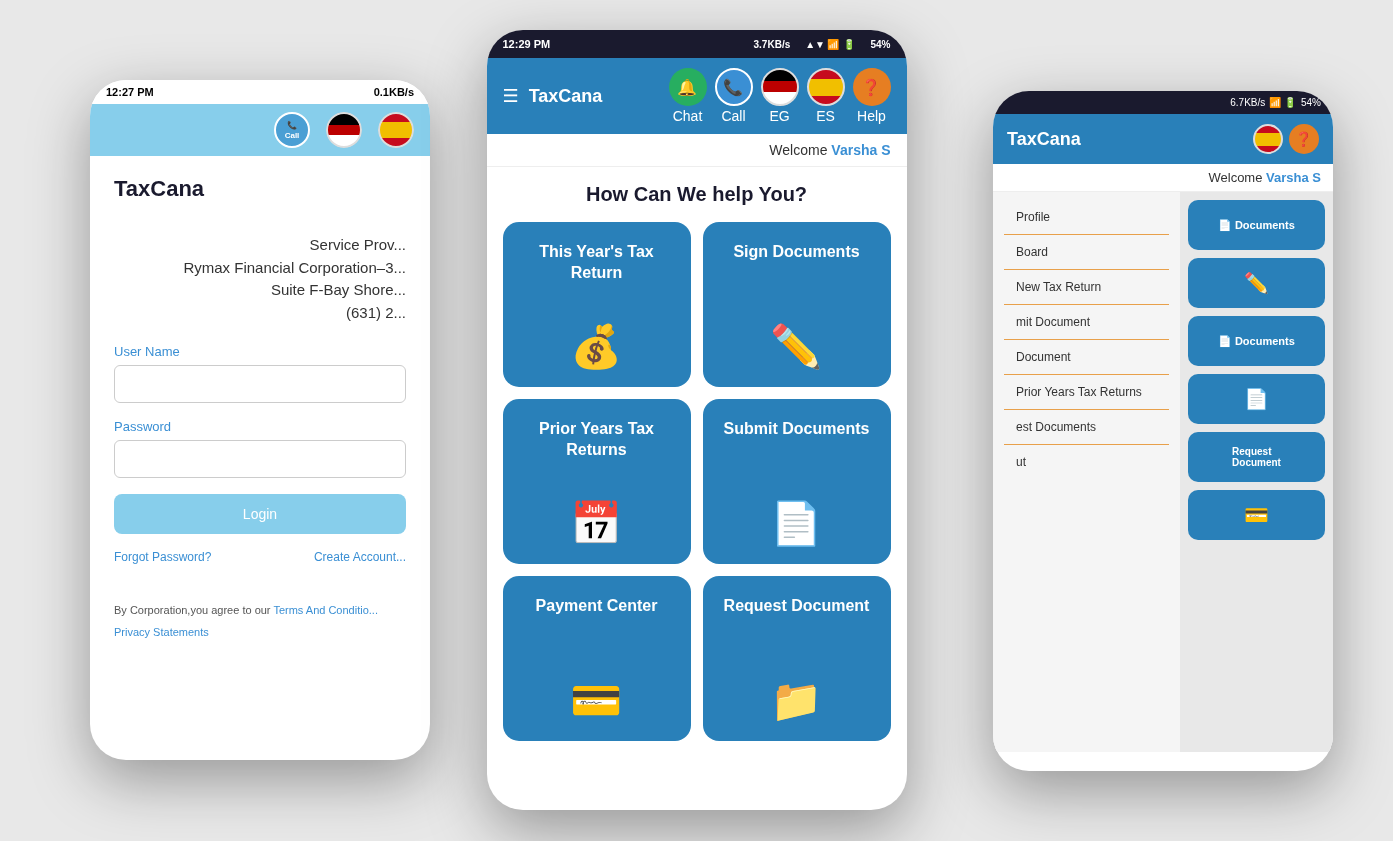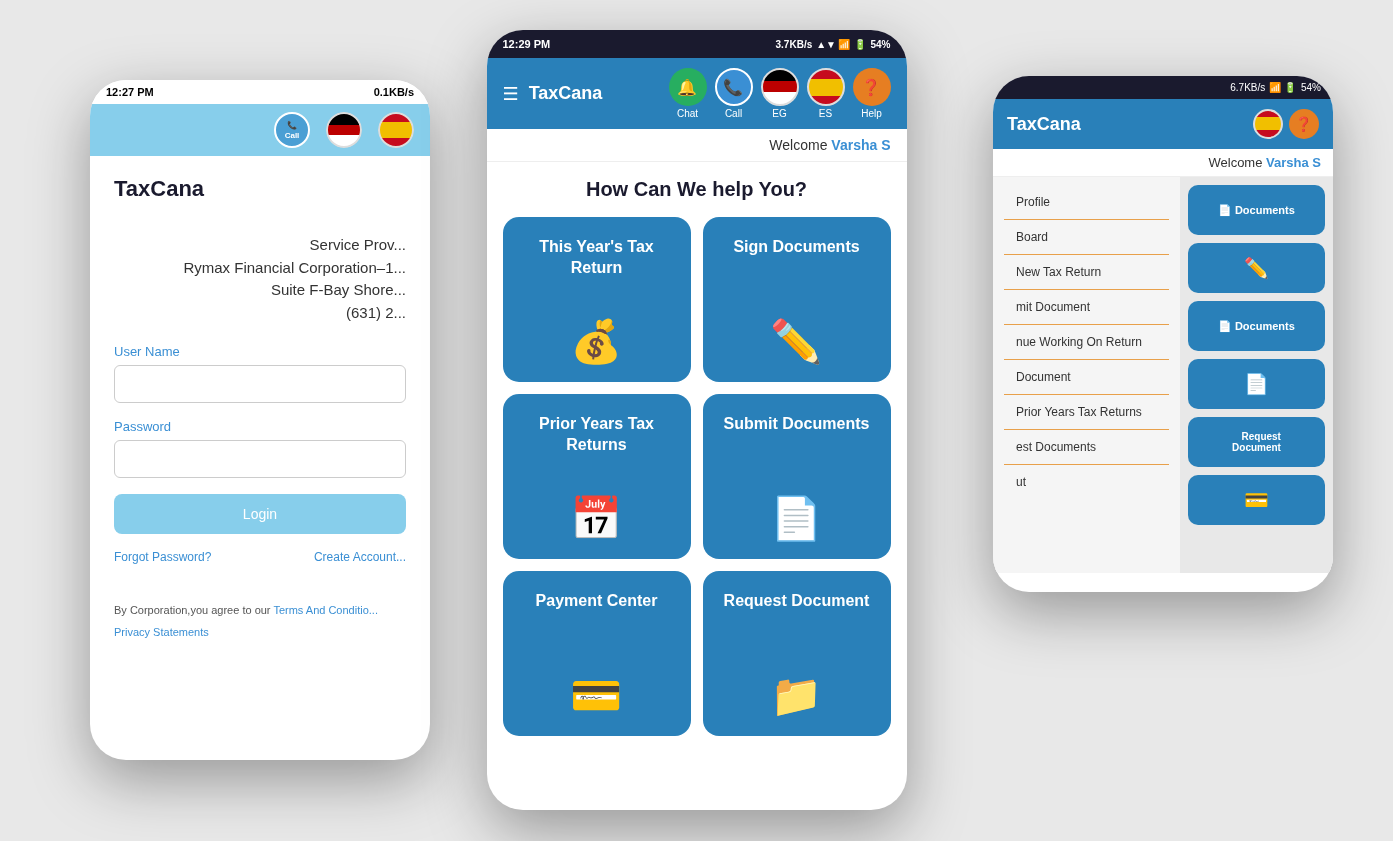--- a/index.html
+++ b/index.html
@@ -166,21 +166,21 @@
       display: flex;
       align-items: center;
       justify-content: space-between;
       font-size: 11px;
       font-weight: 600;
     }
 
     .status-right {
       display: flex;
       align-items: center;
-      gap: 4px;
+      gap: 15px;
       font-size: 10px;
     }
 
     .center-header {
       background: #2980b9;
       padding: 10px 16px;
       display: flex;
       align-items: center;
     }
 
@@ -194,21 +194,21 @@
     }
 
     .header-icon-item {
       display: flex;
       flex-direction: column;
       align-items: center;
       gap: 2px;
     }
 
     .header-icon-item span.label {
-      font-size: 10px;
+      font-size: 14px;
       color: #fff;
     }
 
     .icon-circle-header {
       width: 38px;
       height: 38px;
       border-radius: 50%;
       display: flex;
       align-items: center;
       justify-content: center;
@@ -280,23 +280,23 @@
     }
 
     .menu-card-icon {
       font-size: 42px;
       margin-top: auto;
     }
 
     
     .phone-right {
       width: 340px;
-      height: 516px;
+      height: 680px;
       right: 60px;
-      top: 76px;
+      top: 91px;
       z-index: 2;
       position: absolute;
     }
 
     .right-status-bar {
       background: #1a1a2e;
       color: #fff;
       padding: 6px 12px;
       display: flex;
       justify-content: flex-end;
@@ -374,21 +374,21 @@
       align-items: center;
       justify-content: center;
       min-height: 50px;
       cursor: pointer;
     }
 
     .right-card-text {
       font-size: 11px;
       color: #fff;
       font-weight: 600;
-      text-align: right;
+      text-align: left;
     }
 
     .right-card-icon { font-size: 20px; color: #fff; }
   </style>
 </head>
 <body>
 
 <div class="phone-frame phone-left">
 
   <div class="status-bar">
@@ -406,21 +406,21 @@
     </div>
     <div class="nav-icon-circle es">
       <div class="flag-es"></div>
     </div>
   </div>
 
   <div class="login-content">
     <div class="login-title">TaxCana</div>
     <div class="service-info">
       <div>Service Prov...</div>
-      <div>Rymax Financial Corporation–1...</div>
+      <div>Rymax Financial Corporation–3...</div>
       <div>Suite F-Bay Shore...</div>
       <div>(631) 2...</div>
     </div>
     <div class="form-label">User Name</div>
     <input class="form-input" type="text" style="">
     <div class="form-label">Password</div>
     <input class="form-input" type="password" style="">
     <button class="login-btn">Login</button>
     <div class="forgot-links">
       <a href="#">Forgot Password?</a>
@@ -537,23 +537,20 @@
       <div class="sidebar-item">
         <span>Board</span>
       </div>
       <div class="sidebar-item">
         <span>New Tax Return</span>
       </div>
       <div class="sidebar-item">
         <span>mit Document</span>
       </div>
       <div class="sidebar-item">
-        <span>nue Working On Return</span>
-      </div>
-      <div class="sidebar-item">
         <span>Document</span>
       </div>
       <div class="sidebar-item">
         <span>Prior Years Tax Returns</span>
       </div>
       <div class="sidebar-item">
         <span>est Documents</span>
       </div>
       <div class="sidebar-item">
         <span>ut</span>

